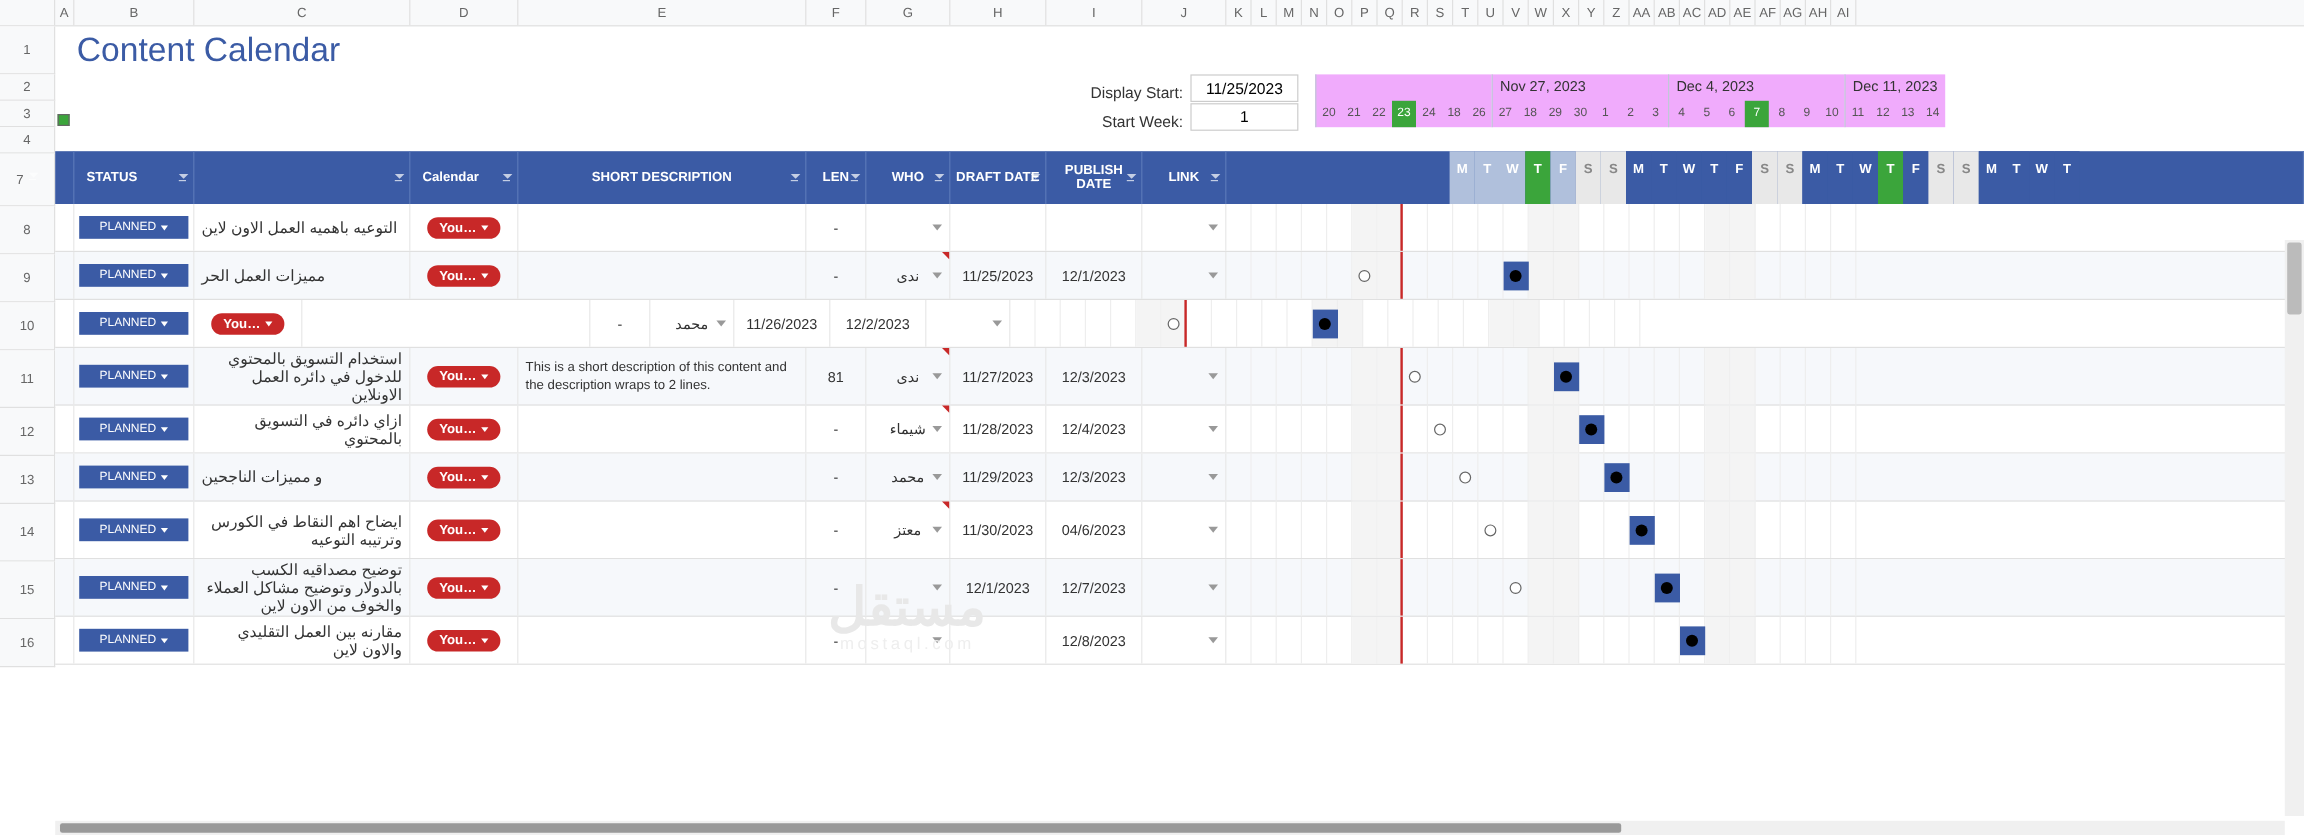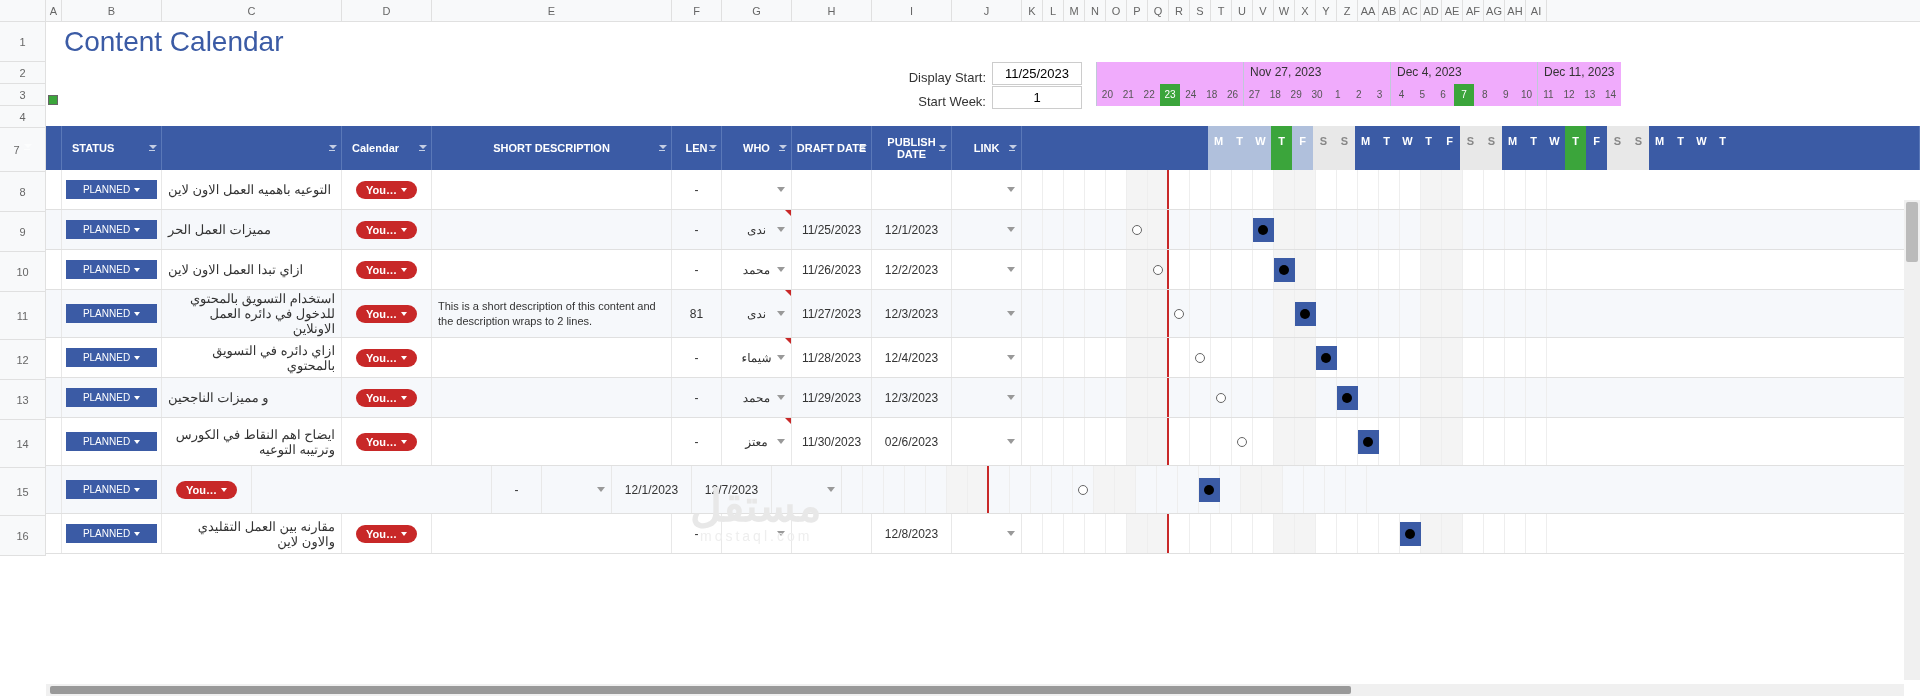--- a/index.html
+++ b/index.html
@@ -371,21 +371,20 @@
           </div>
         </div>
         <div class="data-row  ">
           <div class="cell" style="width:16px"></div>
           <div class="cell" style="width:100px;padding:4px">
             <div class="status-pill">
               <span>PLANNED</span>
               <span class="caret"></span>
             </div>
           </div>
-          <div class="cell arabic" style="width:180px">ازاي تبدا العمل الاون لاين</div>
           <div class="cell" style="width:90px">
             <div class="platform-pill">
               <span>You…</span>
               <span class="caret"></span>
             </div>
           </div>
           <div class="cell desc" style="width:240px"></div>
           <div class="cell" style="width:50px">-</div>
           <div class="cell" style="width:70px;font-size:12px">
             <span class="dd-caret"></span>
@@ -628,21 +627,21 @@
             </div>
           </div>
           <div class="cell desc" style="width:240px"></div>
           <div class="cell" style="width:50px">-</div>
           <div class="cell" style="width:70px;font-size:12px">
             <span class="dd-caret"></span>
             <span style="direction:rtl">معتز</span>
             <span class="red-tri"></span>
           </div>
           <div class="cell" style="width:80px">11/30/2023</div>
-          <div class="cell" style="width:80px">02/6/2023</div>
+          <div class="cell" style="width:80px">04/6/2023</div>
           <div class="cell" style="width:70px">
             <span class="dd-caret"></span>
           </div>
           <div style="position:relative;flex:1;height:100%">
             <div style="position:absolute;inset:0;display:flex">
               <div class="gc " style=""></div>
               <div class="gc " style=""></div>
               <div class="gc " style=""></div>
               <div class="gc " style=""></div>
               <div class="gc " style=""></div>
@@ -674,20 +673,21 @@
           </div>
         </div>
         <div class="data-row alt tall">
           <div class="cell" style="width:16px"></div>
           <div class="cell" style="width:100px;padding:4px">
             <div class="status-pill">
               <span>PLANNED</span>
               <span class="caret"></span>
             </div>
           </div>
+          <div class="cell arabic" style="width:180px">توضيح مصداقيه الكسب بالدولار وتوضيح مشاكل العملاء والخوف من الاون لاين</div>
           <div class="cell" style="width:90px">
             <div class="platform-pill">
               <span>You…</span>
               <span class="caret"></span>
             </div>
           </div>
           <div class="cell desc" style="width:240px"></div>
           <div class="cell" style="width:50px">-</div>
           <div class="cell" style="width:70px;font-size:12px">
             <span class="dd-caret"></span>

